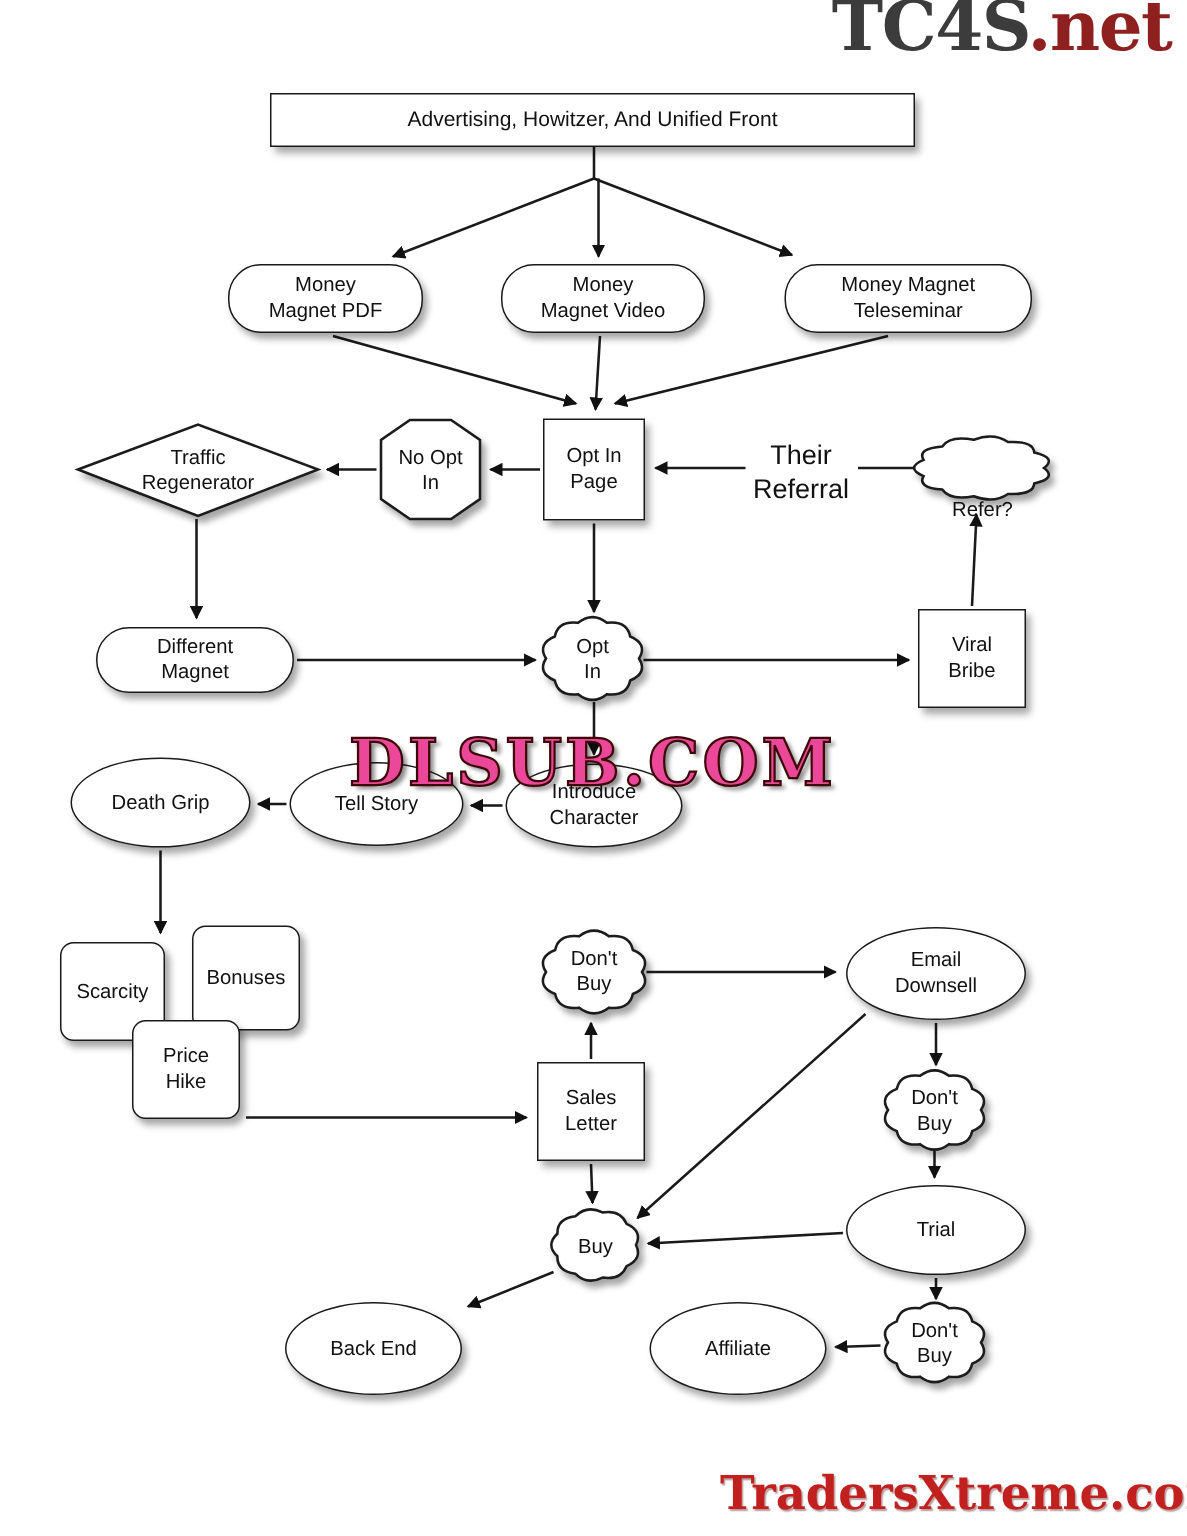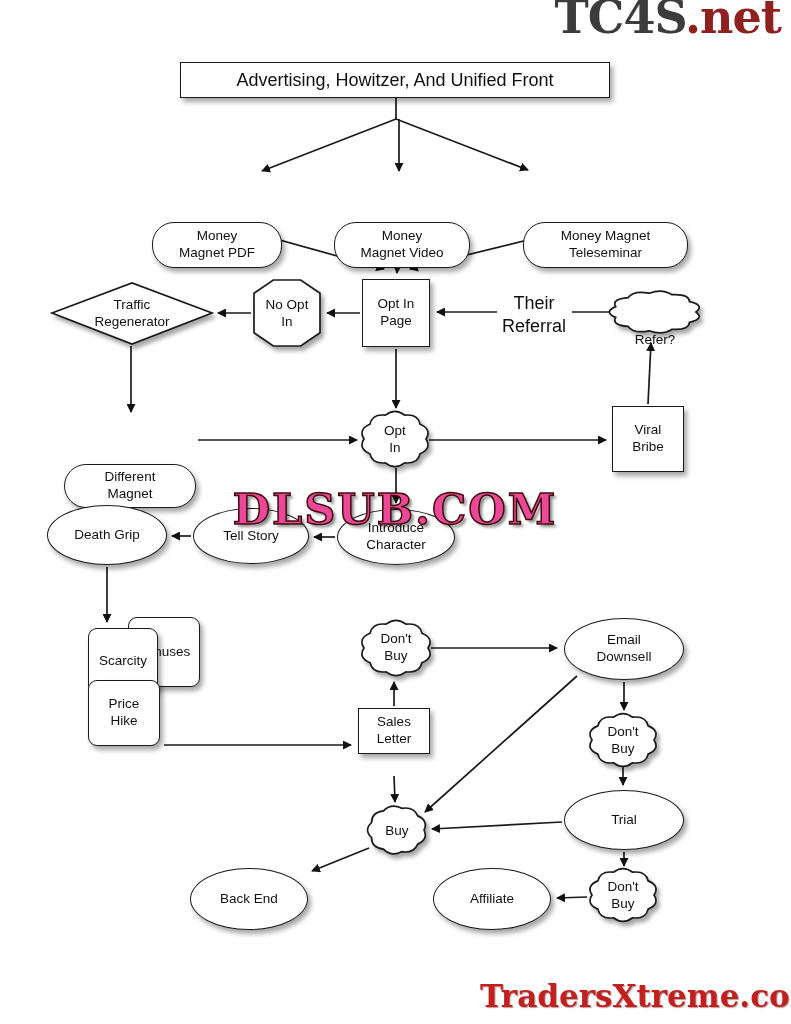--- a/index.html
+++ b/index.html
@@ -3,21 +3,21 @@
 <meta charset="utf-8">
 <style>
   html,body{margin:0;padding:0;background:#fff;}
   #canvas{position:relative;width:791px;height:1024px;background:#ffffff;overflow:hidden;
           font-family:"Liberation Sans","DejaVu Sans",sans-serif;color:#111;}
   svg#wires{position:absolute;left:0;top:0;z-index:1;}
   .node{position:absolute;z-index:2;display:flex;align-items:center;justify-content:center;
         text-align:center;background:#fff;border:1.5px solid #1a1a1a;
         box-shadow:3px 4px 5px rgba(0,0,0,.35);
         font-size:13.5px;line-height:1.25;white-space:pre-line;box-sizing:border-box;}
-  .stadium{border-radius:22px;margin-top:46px;}
+  .stadium{border-radius:22px;}
   .oval{border-radius:50%;}
   .sq{border-radius:9px;}
   .lbl{position:absolute;z-index:3;display:flex;align-items:center;justify-content:center;
        text-align:center;white-space:pre-line;font-size:13.5px;line-height:1.25;}
   .freetext{position:absolute;z-index:2;text-align:center;font-size:18px;line-height:1.25;white-space:pre-line;}
   #brand-top{position:absolute;top:-6px;right:10px;z-index:6;
              font-family:"DejaVu Serif","Liberation Serif",serif;font-weight:bold;
              font-size:46px;line-height:1;letter-spacing:-1px;}
   #brand-top .p1{color:#3c3c3c;}
   #brand-top .p2{color:#8f2020;}
@@ -88,21 +88,21 @@
       <path d="M 654.0 740.0 Q 660.0 749.3 648.1 754.1 Q 645.9 764.4 632.6 762.8 Q 623.0 770.1 613.4 762.8 Q 600.1 764.4 597.9 754.1 Q 586.0 749.3 592.0 740.0 Q 586.0 730.7 597.9 725.9 Q 600.1 715.6 613.4 717.2 Q 623.0 709.9 632.6 717.2 Q 645.9 715.6 648.1 725.9 Q 660.0 730.7 654.0 740.0 Z"></path>
       <path d="M 654.0 895.0 Q 660.0 904.3 648.1 909.1 Q 645.9 919.4 632.6 917.8 Q 623.0 925.1 613.4 917.8 Q 600.1 919.4 597.9 909.1 Q 586.0 904.3 592.0 895.0 Q 586.0 885.7 597.9 880.9 Q 600.1 870.6 613.4 872.2 Q 623.0 864.9 632.6 872.2 Q 645.9 870.6 648.1 880.9 Q 660.0 885.7 654.0 895.0 Z"></path>
       <path d="M 424.0 830.0 Q 428.5 839.3 417.7 844.1 Q 413.7 853.6 401.7 851.7 Q 391.2 856.9 383.5 849.1 Q 371.3 847.5 371.6 837.5 Q 363.5 830.0 371.6 822.5 Q 371.3 812.5 383.5 810.9 Q 391.2 803.1 401.7 808.3 Q 413.7 806.4 417.7 815.9 Q 428.5 820.7 424.0 830.0 Z"></path>
     </g>
   </svg>
 
   <div id="brand-top"><span class="p1">TC4S</span><span class="p2">.net</span></div>
   <div id="watermark">DLSUB.COM</div>
   <div id="brand-bottom">TradersXtreme.com</div>
 
-  <div class="node" style="left:180px;top:62px;width:430px;height:36px;font-size:18px;"><span>Advertising, Howitzer, And Unified Front</span></div>
+  <div class="node" style="left:180px;top:62px;width:430px;height:36px;font-size:14px;"><span>Advertising, Howitzer, And Unified Front</span></div>
 
   <div class="node stadium" style="left:152px;top:176px;width:130px;height:46px;"><span>Money
 Magnet PDF</span></div>
 
   <div class="node stadium" style="left:334px;top:176px;width:136px;height:46px;"><span>Money
 Magnet Video</span></div>
 
   <div class="node stadium" style="left:523px;top:176px;width:165px;height:46px;"><span>Money Magnet
 Teleseminar</span></div>
 
@@ -117,27 +117,27 @@
 
   <div class="node oval" style="left:337px;top:509px;width:118px;height:56px;"><span>Introduce
 Character</span></div>
 
   <div class="node oval" style="left:193px;top:508px;width:116px;height:56px;"><span>Tell Story</span></div>
 
   <div class="node oval" style="left:47px;top:505px;width:120px;height:60px;"><span>Death Grip</span></div>
 
   <div class="node sq" style="left:128px;top:617px;width:72px;height:70px;z-index:2;"><span>Bonuses</span></div>
 
-  <div class="node sq" style="left:40px;top:628px;width:70px;height:66px;z-index:3;margin-left:48px;"><span>Scarcity</span></div>
+  <div class="node sq" style="left:40px;top:628px;width:70px;height:66px;z-index:3;"><span>Scarcity</span></div>
 
   <div class="node sq" style="left:88px;top:680px;width:72px;height:66px;z-index:4;"><span>Price
 Hike</span></div>
 
 
-  <div class="node" style="left:358px;top:708px;width:72px;height:46px;"><span>Sales
+  <div class="node" style="left:358px;top:708px;width:72px;height:66px;"><span>Sales
 Letter</span></div>
 
   <div class="node oval" style="left:564px;top:618px;width:120px;height:62px;"><span>Email
 Downsell</span></div>
 
   <div class="node oval" style="left:564px;top:790px;width:120px;height:60px;"><span>Trial</span></div>
 
   <div class="node oval" style="left:433px;top:868px;width:118px;height:62px;"><span>Affiliate</span></div>
 
   <div class="node oval" style="left:190px;top:868px;width:118px;height:62px;"><span>Back End</span></div>

